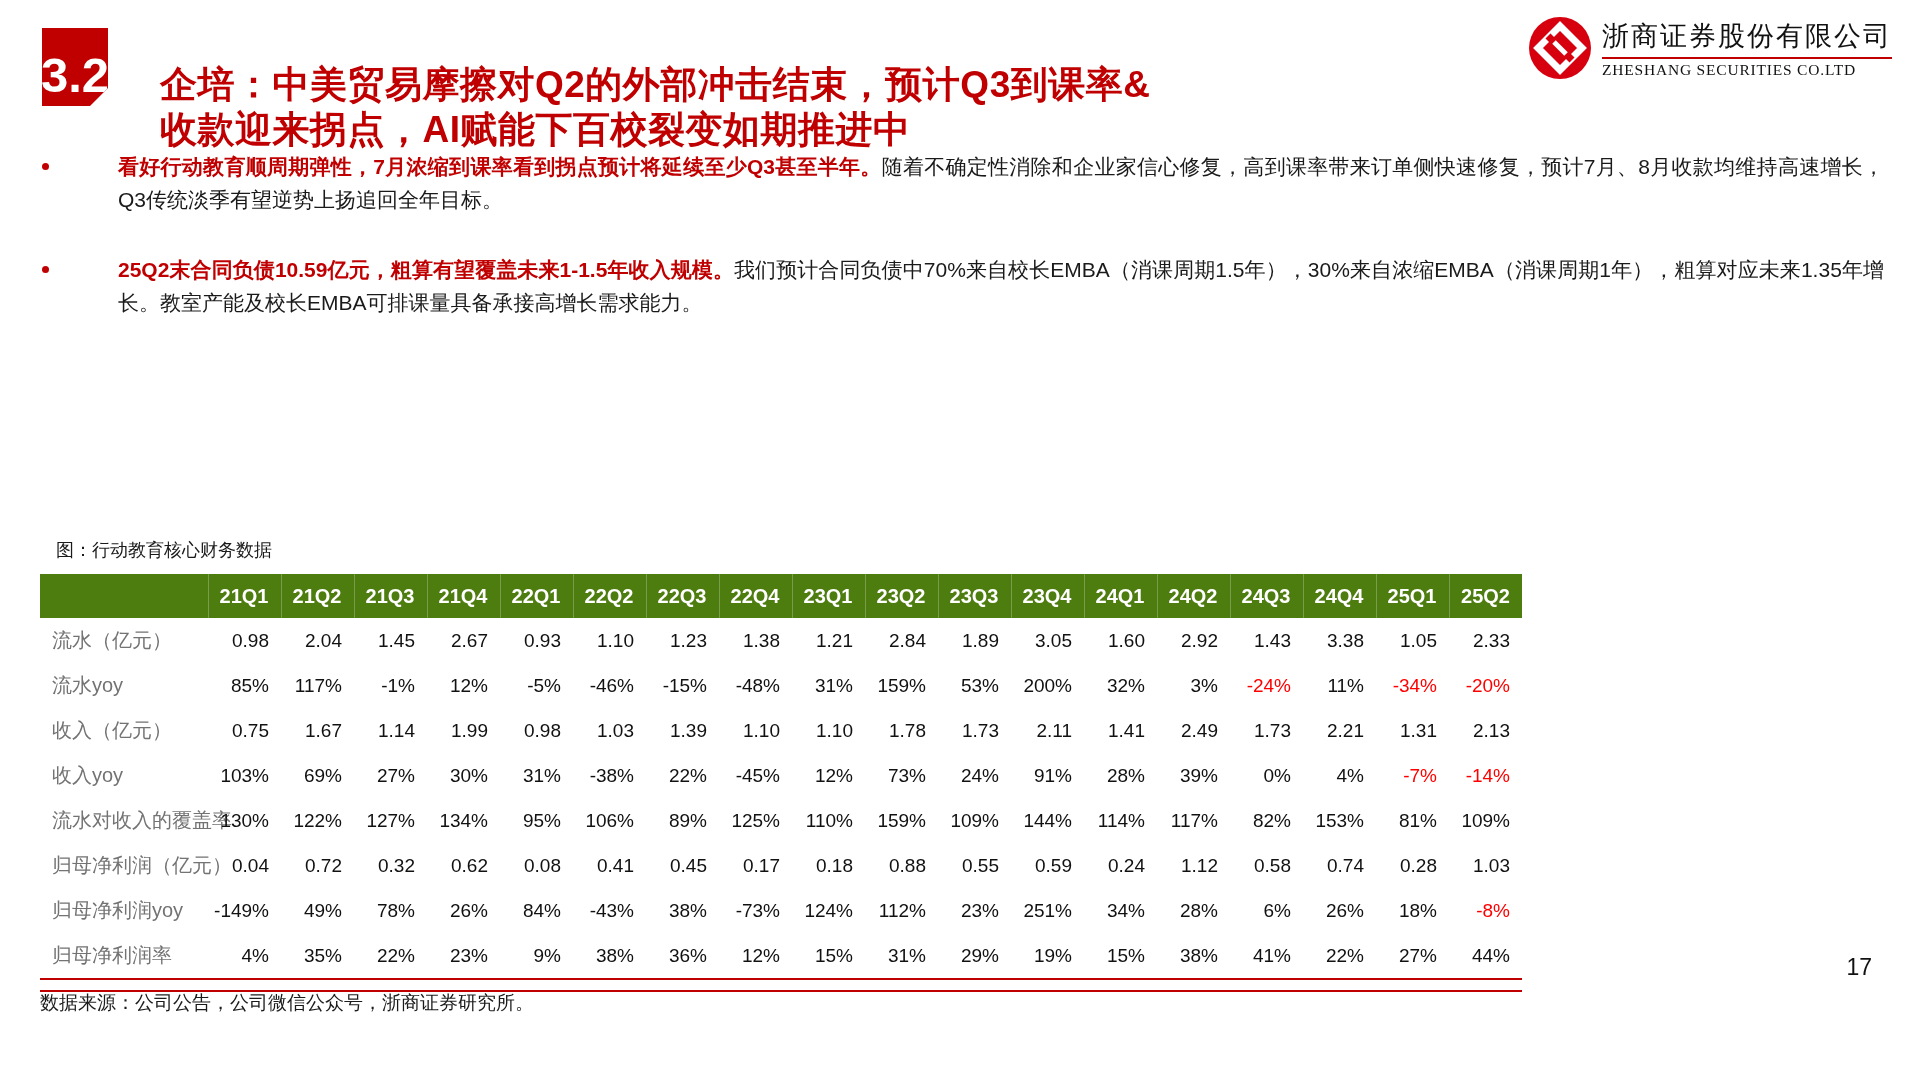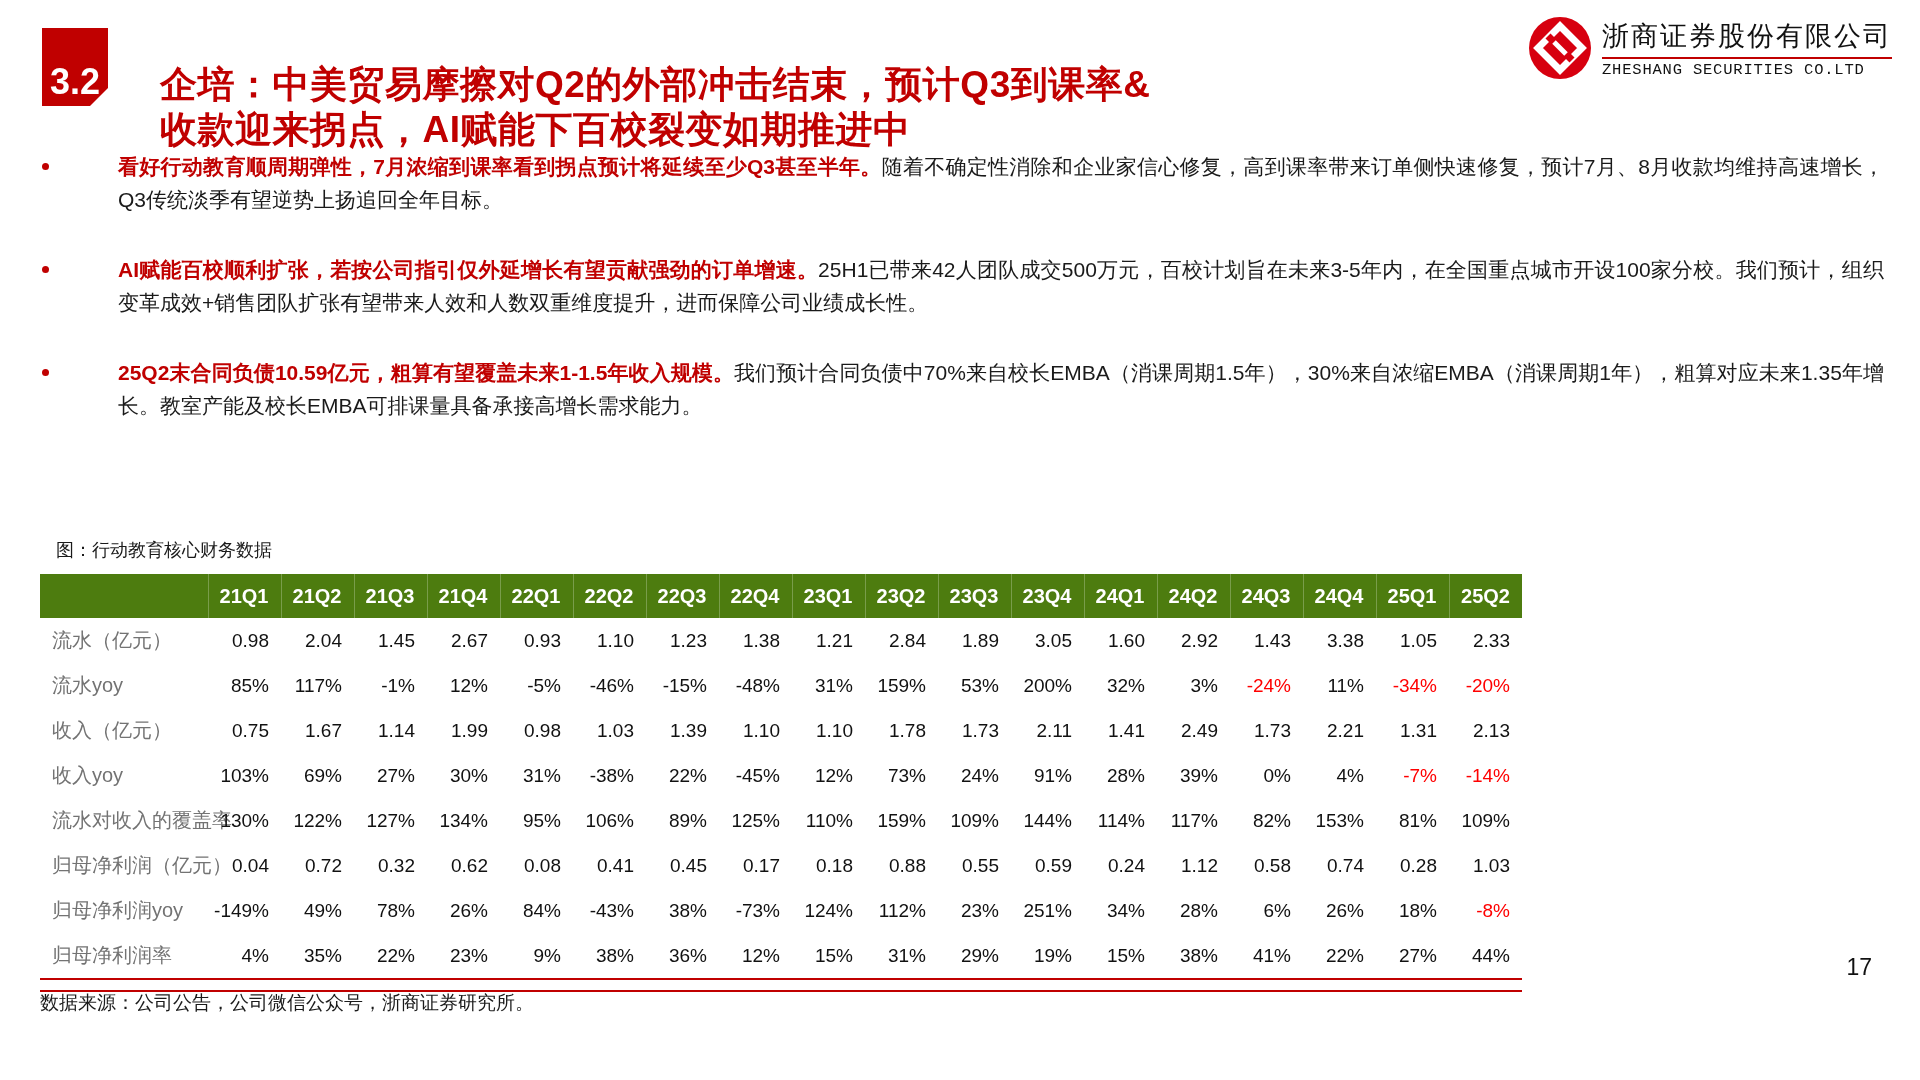--- a/index.html
+++ b/index.html
@@ -3,30 +3,30 @@
 <meta charset="utf-8">
 <style>
   html,body{margin:0;padding:0;background:#e8e8e8;}
   .page{position:relative;width:1920px;height:1080px;background:#ffffff;overflow:hidden;
         font-family:"Liberation Sans","DejaVu Sans",sans-serif;color:#1a1a1a;}
 
   
   .section-box{position:absolute;left:42px;top:28px;width:66px;height:78px;background:#c00000;
                clip-path:polygon(0 0,100% 0,100% calc(100% - 18px),calc(100% - 18px) 100%,0 100%);
                display:flex;align-items:flex-end;justify-content:center;}
-  .section-box span{color:#ffffff;font-size:36px;font-weight:bold;line-height:1;padding-bottom:6px;}
+  .section-box span{color:#ffffff;font-size:49px;font-weight:bold;line-height:1;padding-bottom:6px;}
   .title{position:absolute;left:160px;top:22px;width:1340px;color:#c00000;
          font-size:37px;font-weight:900;line-height:45px;letter-spacing:0.5px;margin-top:40px;}
 
   .logo{position:absolute;right:28px;top:16px;display:flex;align-items:center;}
   .logo-icon{width:64px;height:64px;margin-right:10px;flex:0 0 auto;}
   .logo-cn{font-family:"Liberation Serif","DejaVu Serif",serif;font-size:27px;color:#111;
            letter-spacing:2px;white-space:nowrap;}
   .logo-rule{height:2px;background:#c00000;margin:3px 0 2px 0;}
-  .logo-en{font-family:Liberation Mono, monospace;font-size:15.5px;color:#111;
+  .logo-en{font-family:Liberation Serif, serif;font-size:15.5px;color:#111;
            letter-spacing:0.8px;white-space:nowrap;}
 
   
   .bullets{position:absolute;left:40px;top:150px;width:1844px;}
   .bullet{display:flex;margin-bottom:37px;gap:30px;}
   .dot{flex:0 0 34px;position:relative;}
   .dot::after{content:"";position:absolute;left:2px;top:13px;width:7px;height:7px;border-radius:50%;
               background:#c00000;}
   .btext{margin:0;flex:1;font-size:21px;line-height:33px;text-align:justify;padding-left:14px;}
   .lead{color:#c00000;font-weight:bold;}
@@ -75,24 +75,20 @@
       <div class="logo-cn">浙商证券股份有限公司</div>
       <div class="logo-rule"></div>
       <div class="logo-en">ZHESHANG SECURITIES CO.LTD</div>
     </div>
   </div>
 
   <div class="bullets" id="bullet-list">
       <div class="bullet">
         <span class="dot"></span>
         <p class="btext"><span class="lead">看好行动教育顺周期弹性，7月浓缩到课率看到拐点预计将延续至少Q3甚至半年。</span><span class="body">随着不确定性消除和企业家信心修复，高到课率带来订单侧快速修复，预计7月、8月收款均维持高速增长，Q3传统淡季有望逆势上扬追回全年目标。</span></p>
-      </div>
-      <div class="bullet">
-        <span class="dot"></span>
-        <p class="btext"><span class="lead">AI赋能百校顺利扩张，若按公司指引仅外延增长有望贡献强劲的订单增速。</span><span class="body">25H1已带来42人团队成交500万元，百校计划旨在未来3-5年内，在全国重点城市开设100家分校。我们预计，组织变革成效+销售团队扩张有望带来人效和人数双重维度提升，进而保障公司业绩成长性。</span></p>
       </div>
       <div class="bullet">
         <span class="dot"></span>
         <p class="btext"><span class="lead">25Q2末合同负债10.59亿元，粗算有望覆盖未来1-1.5年收入规模。</span><span class="body">我们预计合同负债中70%来自校长EMBA（消课周期1.5年），30%来自浓缩EMBA（消课周期1年），粗算对应未来1.35年增长。教室产能及校长EMBA可排课量具备承接高增长需求能力。</span></p>
       </div>
     </div>
 
   <div class="caption">图：行动教育核心财务数据</div>
   <div class="table-wrap">
     <table id="fin-table">

